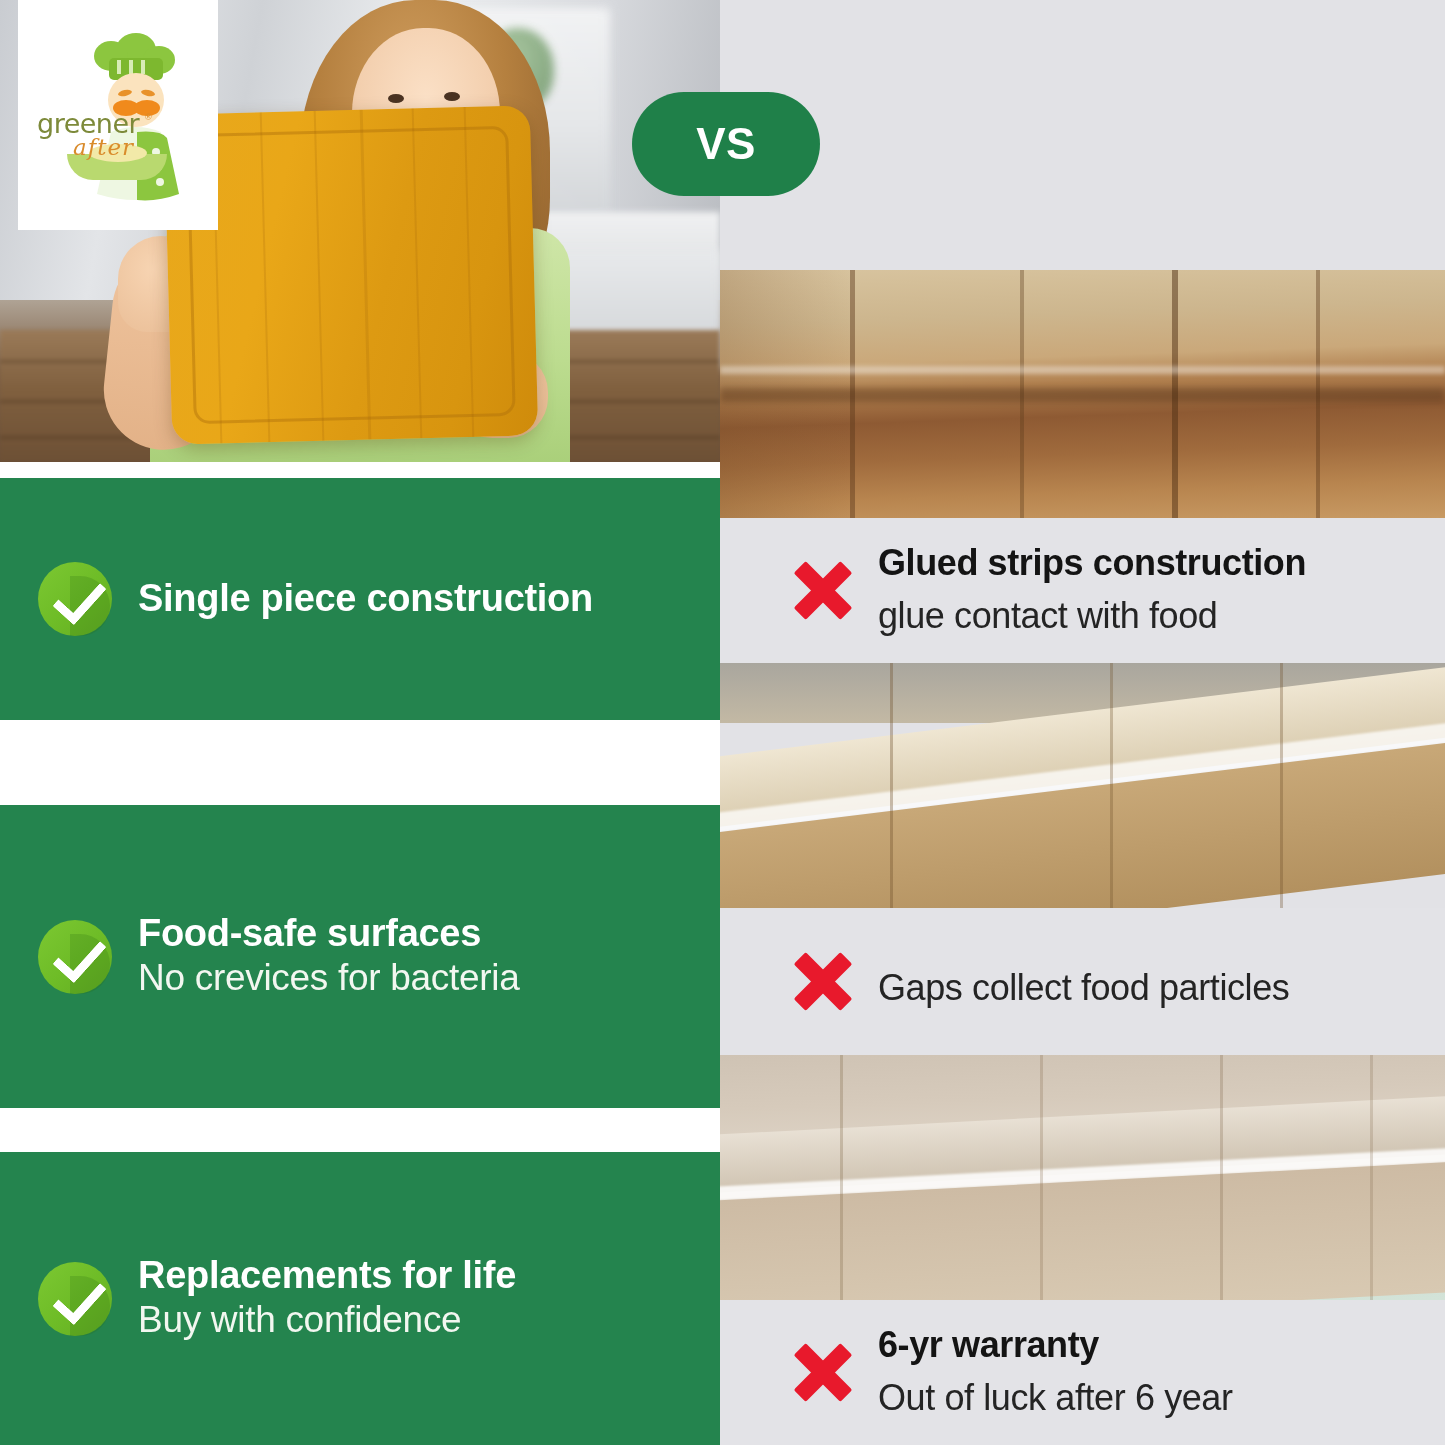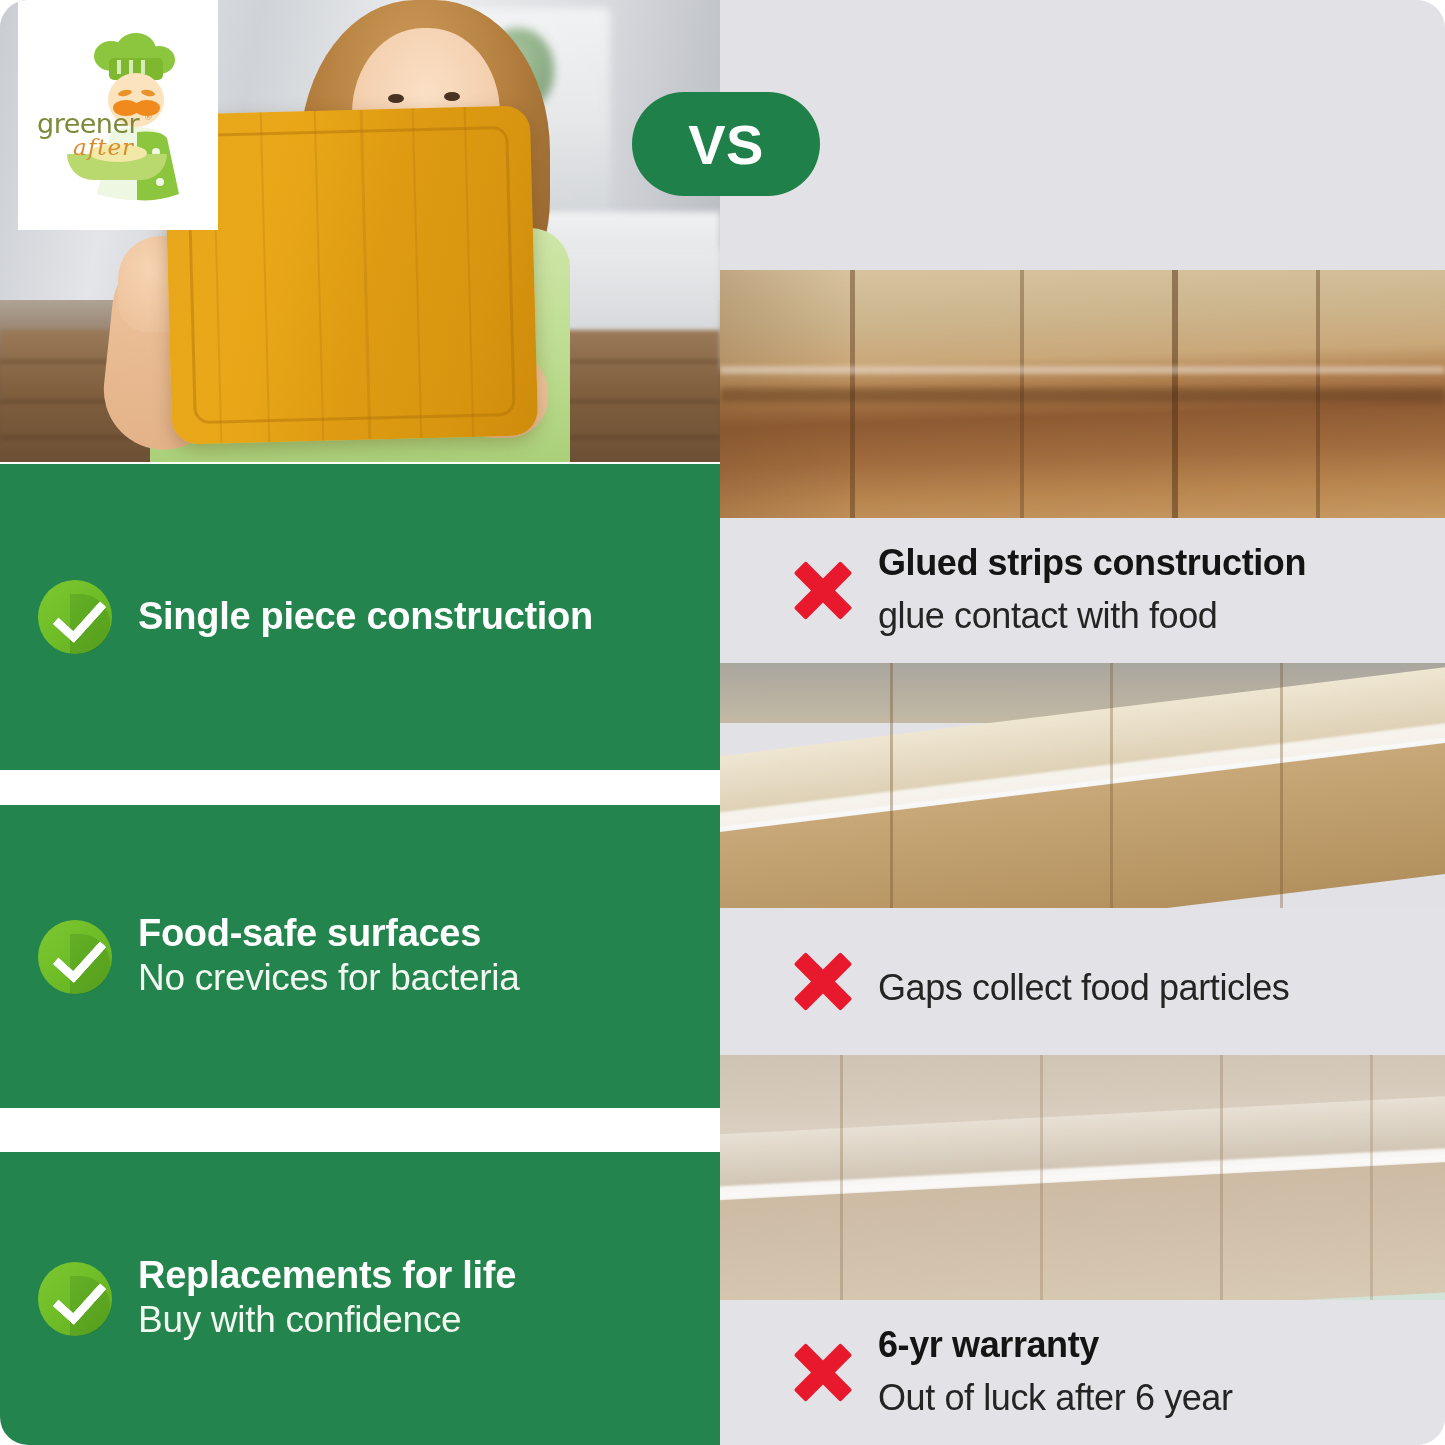--- a/index.html
+++ b/index.html
@@ -1,21 +1,21 @@
 <!DOCTYPE html>
 <html><head>
 <meta charset="utf-8">
 <style>
   html,body{margin:0;padding:0;}
   body{
     width:1445px;height:1445px;
     font-family:"Liberation Sans", sans-serif;
     background:#ffffff;overflow:hidden;
   }
-  .canvas{position:relative;width:1445px;height:1445px;overflow:hidden;border-radius:28px;}
+  .canvas{position:relative;width:1445px;height:1445px;overflow:hidden;}
 
   
   .left-col{position:absolute;left:0;top:0;width:720px;height:1445px;background:#ffffff;}
 
   
   .hero{position:absolute;left:0;top:0;width:720px;height:462px;overflow:hidden;
         background:linear-gradient(180deg,#d9dce0 0%,#cfd3d8 40%,#b9b0a4 62%,#7d6046 80%,#6a4f38 100%);}
   .hero .kitchen-wall{position:absolute;left:0;top:0;width:720px;height:300px;
         background:linear-gradient(100deg,#c9ccd1 0%,#e3e5e8 18%,#cfd2d6 34%,#eceef0 55%,#d8dade 78%,#b9bcc1 100%);}
   .hero .window{position:absolute;left:430px;top:8px;width:180px;height:210px;
@@ -100,21 +100,21 @@
         background:#e8192c;margin-left:-33px;margin-top:-8.5px;}
   .fault .icon-x .bar.a{transform:rotate(45deg);}
   .fault .icon-x .bar.b{transform:rotate(-45deg);}
   .fault .txt{margin-left:20px;}
   .fault .title{font-size:36px;font-weight:bold;color:#141414;line-height:1.05;letter-spacing:-.4px;}
   .fault .sub{font-size:36px;color:#242424;line-height:1.12;margin-top:14px;letter-spacing:-.4px;}
 
   
   .vs-badge{position:absolute;left:632px;top:92px;width:188px;height:104px;border-radius:54px;
         background:#1f8049;display:flex;align-items:center;justify-content:center;z-index:20;}
-  .vs-badge span{color:#ffffff;font-size:56px;font-weight:bold;letter-spacing:.5px;}
+  .vs-badge span{color:#ffffff;font-size:44px;font-weight:bold;letter-spacing:.5px;}
 </style>
 </head>
 <body>
 
 <div class="canvas">
 
   <div class="left-col">
 
     <div class="hero">
       <div class="kitchen-wall"></div>
@@ -174,21 +174,21 @@
           </svg>
           <div class="logo-text-a">greener</div>
           <div class="logo-reg">®</div>
           <div class="logo-plate"></div>
           <div class="logo-plate-food"></div>
           <div class="logo-text-b">after</div>
         </div>
       </div>
     </div>
 
-    <div class="benefit" style="top:464px;height:306px">
+    <div class="benefit" style="top:478px;height:242px">
       <div class="icon-check">
         <div class="circle"></div>
           <div class="shade"></div>
           <div class="tick"></div>
       </div>
       <div class="txt">
         <div class="title">Single piece construction</div>
       </div>
     </div>
 

